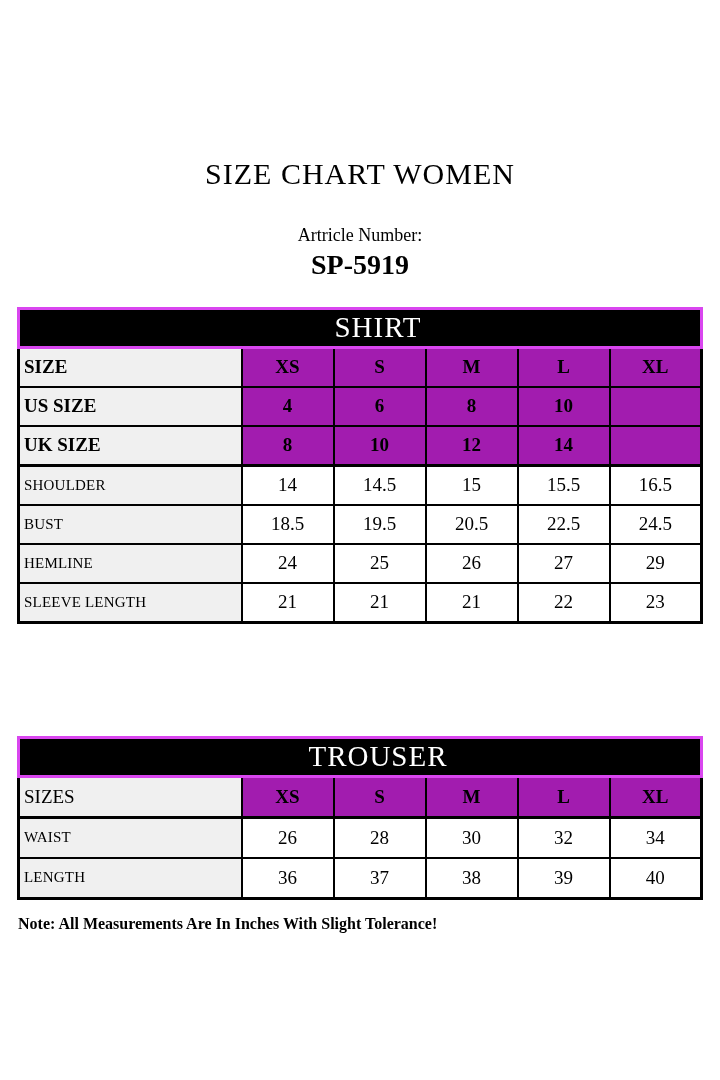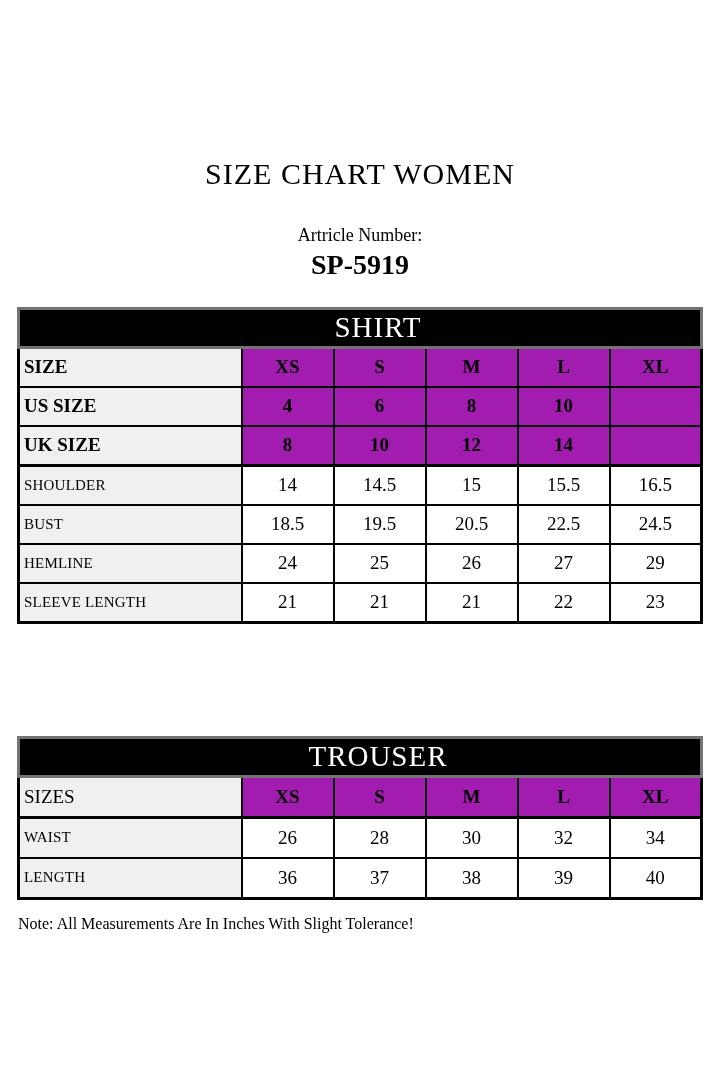--- a/index.html
+++ b/index.html
@@ -52,41 +52,42 @@
     overflow: hidden;
     white-space: nowrap;
   }
   td.band {
     background: #000000;
     color: #ffffff;
     text-align: center;
     font-size: 29px;
     height: 36px;
     letter-spacing: 1px;
-    border: 3px solid #737373;
+    border: 3px solid #d946ef;
     padding-left: 36px;
   }
   tr.hdr-row td { background: #f0f0f0; height: 37px; }
   tr.meas-row td { height: 37px; }
   table.trouser tr.hdr-row td,
   table.trouser tr.meas-row td { height: 38px; }
   tr.first-meas td { border-top: 3px solid #000; }
   td.label {
     text-align: left;
     padding-left: 4px;
     background: #f0f0f0;
     font-size: 19px;
   }
   td.meas-label { font-size: 15px; letter-spacing: 0.2px; }
   td.val { text-align: center; font-size: 19px; background: #ffffff; }
   tr.hdr-row td.val { background: #a21caf; }
   .bold { font-weight: bold; }
   .note {
     margin: 15px 0 0 18px;
     font-size: 16px;
+    font-weight: bold;
   }
 </style>
 </head>
 <body>
 
 <div>
   <h1 class="page-title">SIZE CHART WOMEN</h1>
   <div class="article-label">Artricle Number:</div>
   <div class="article-number">SP-5919</div>
 

